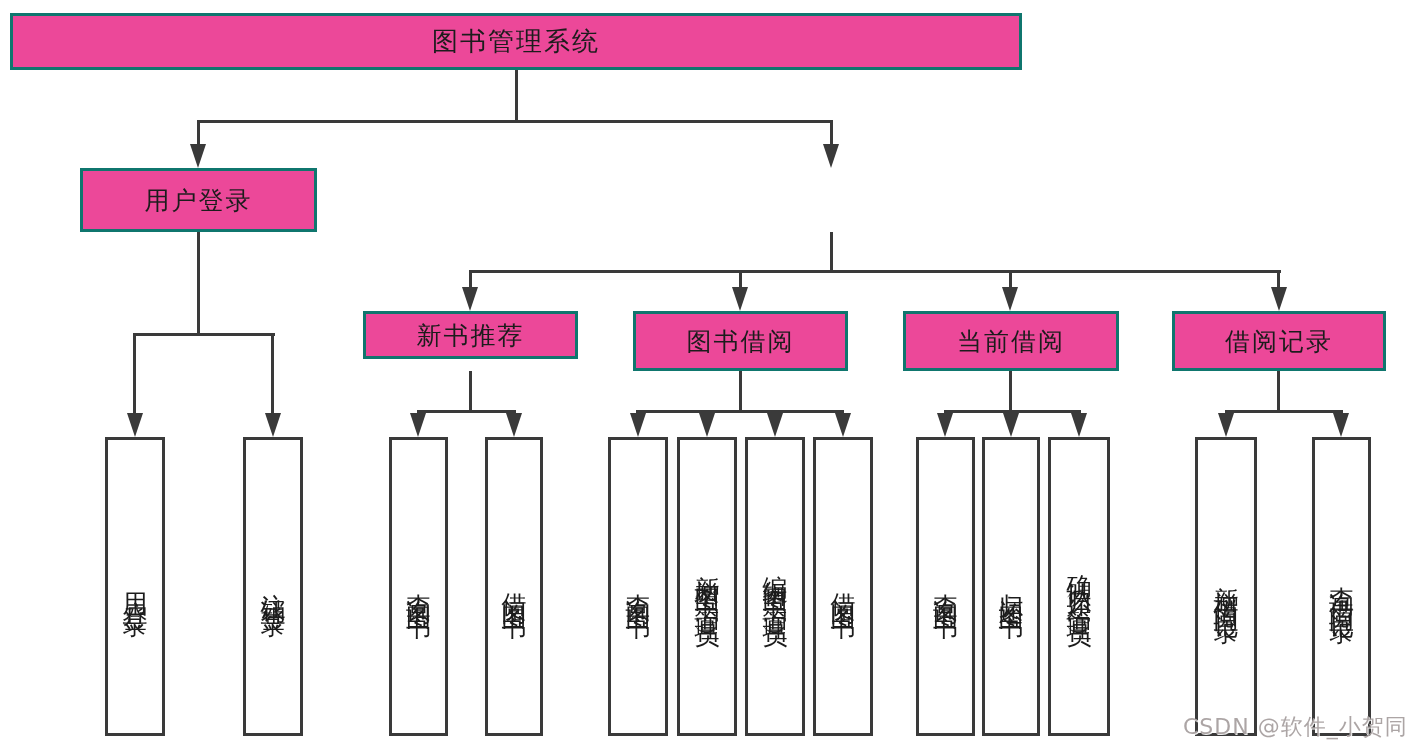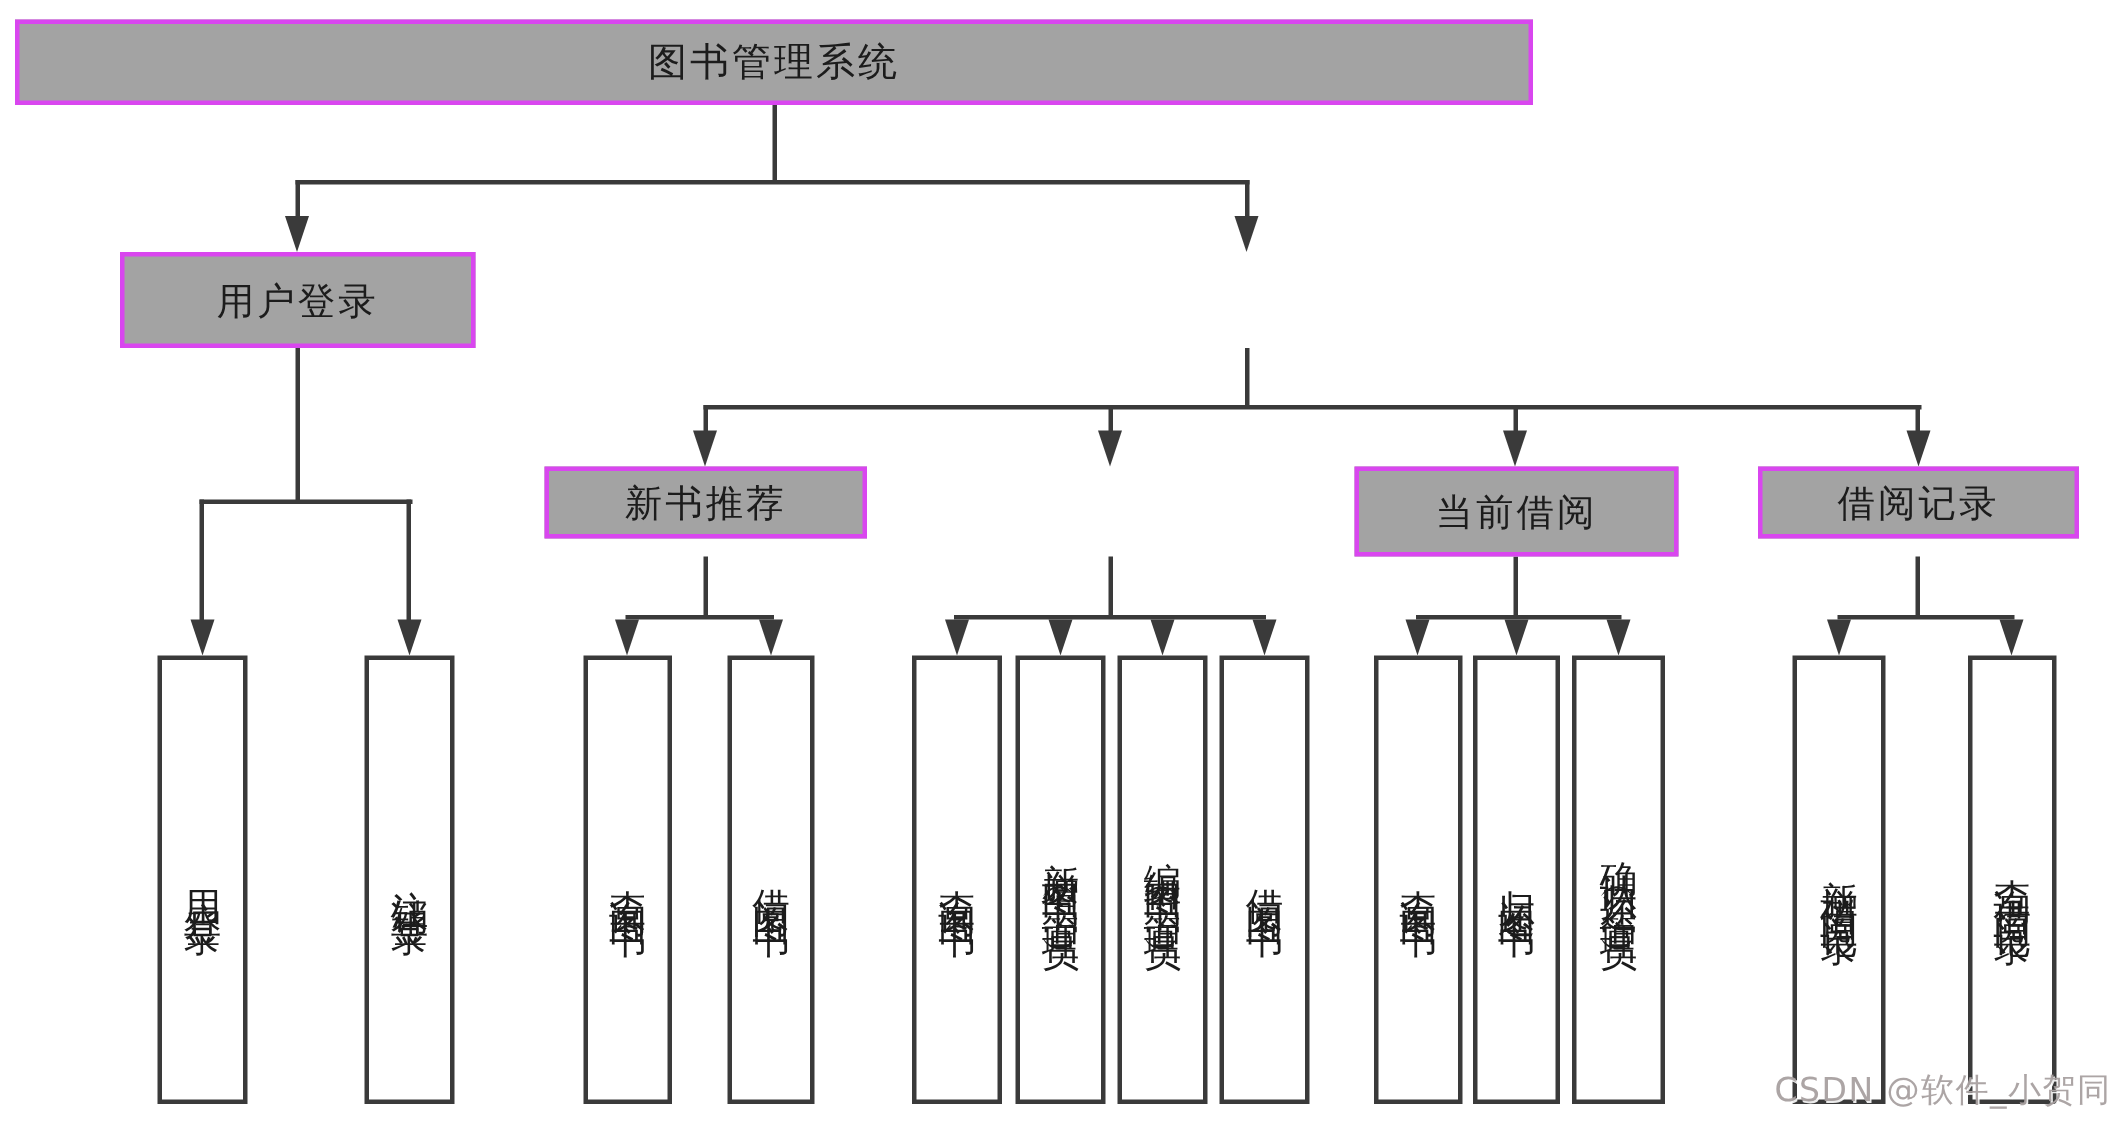--- a/index.html
+++ b/index.html
@@ -31,22 +31,22 @@
     width: 0;
     height: 0;
     border-left: 8px solid transparent;
     border-right: 8px solid transparent;
     border-top: 24px solid #3a3a3a;
   }
   
   .hbox {
     position: absolute;
     box-sizing: border-box;
-    border: 3px solid #d946ef;
-    background: #a3a3a3;
+    border: 3px solid #0f766e;
+    background: #ec4899;
     display: flex;
     align-items: center;
     justify-content: center;
     color: #1c1c1c;
     font-size: 25px;
     letter-spacing: 2px;
     white-space: nowrap;
   }
   .hbox.root {
     font-size: 26px;
@@ -141,24 +141,27 @@
     <span>图书管理系统</span>
   </div>
 
   <div class="hbox" style="left:80px; top:168px; width:237px; height:64px;">
     <span>用户登录</span>
   </div>
 
   <div class="hbox" style="left:363px; top:311px; width:215px; height:48px;">
     <span>新书推荐</span>
   </div>
+  <div class="hbox" style="left:633px; top:311px; width:215px; height:60px;">
+    <span>图书借阅</span>
+  </div>
   <div class="hbox" style="left:903px; top:311px; width:216px; height:60px;">
     <span>当前借阅</span>
   </div>
-  <div class="hbox" style="left:1172px; top:311px; width:214px; height:48px;text-align:center;">
+  <div class="hbox" style="left:1172px; top:311px; width:214px; height:60px;text-align:center;">
     <span>借阅记录</span>
   </div>
 
   <div class="vbox" style="left:105px; width:60px;">
     <span class="vtext">用户登录</span>
   </div>
   <div class="vbox" style="left:243px; width:60px;">
     <span class="vtext">注销登录</span>
   </div>
 

